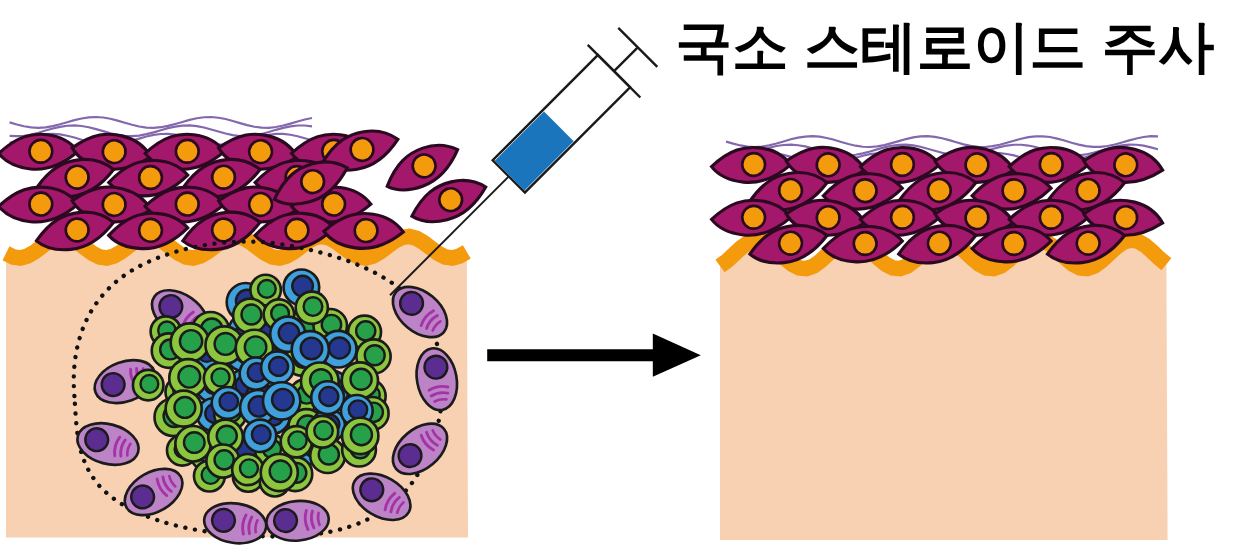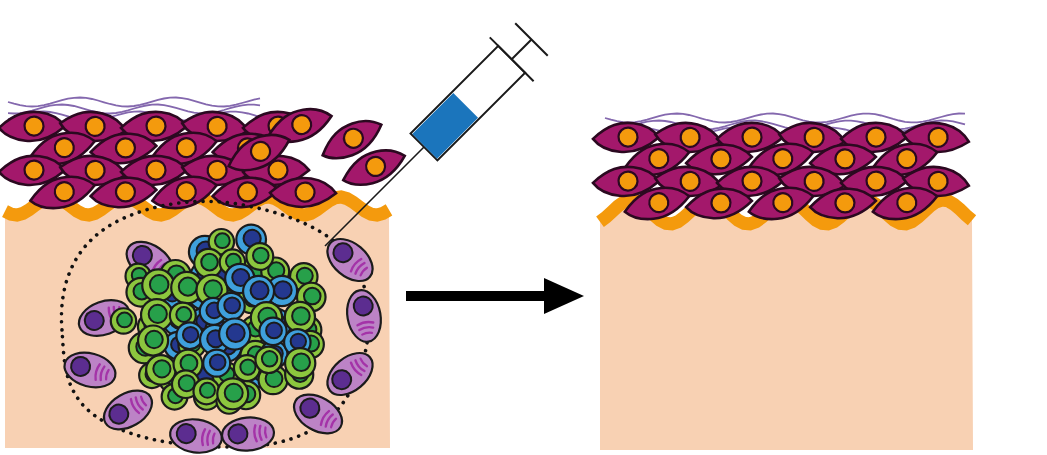--- a/index.html
+++ b/index.html
@@ -17,20 +17,21 @@
     font-weight:700;color:#000;
     text-align:center;white-space:nowrap;
     letter-spacing:0px;
   }
   svg{position:absolute;left:0;top:0;}
 </style>
 </head>
 <body>
 
 <div class="stage">
+  <div class="title">국소 스테로이드 주사</div>
   <svg id="scene" width="1047" height="455" viewBox="0 0 1047 455">
     <g id="left-panel">
         <path d="M 5 211.1 L 11 214.1 L 17 215.0 L 23 213.4 L 29 209.9 L 35 205.3 L 41 200.9 L 47 197.9 L 53 197.0 L 59 198.6 L 65 202.1 L 71 206.7 L 77 211.1 L 83 214.1 L 89 215.0 L 95 213.4 L 101 209.9 L 107 205.3 L 113 200.9 L 119 197.9 L 125 197.0 L 131 198.6 L 137 202.1 L 143 206.7 L 149 211.1 L 155 214.1 L 161 215.0 L 167 213.4 L 173 209.9 L 179 205.3 L 185 200.9 L 191 197.9 L 197 197.0 L 203 198.6 L 209 202.1 L 215 206.7 L 221 211.1 L 227 214.1 L 233 215.0 L 239 213.4 L 245 209.9 L 251 205.3 L 257 200.9 L 263 197.9 L 269 197.0 L 275 198.6 L 281 202.1 L 287 206.7 L 293 211.1 L 299 214.1 L 305 215.0 L 311 213.4 L 317 209.9 L 323 205.3 L 329 200.9 L 335 197.9 L 341 197.0 L 347 198.6 L 353 202.1 L 359 206.7 L 365 211.1 L 371 214.1 L 377 215.0 L 383 213.4 L 389 209.9 L 390 448 L 5 448 Z" fill="#F8D1B3"></path>
         <path d="M 5 211.1 L 11 214.1 L 17 215.0 L 23 213.4 L 29 209.9 L 35 205.3 L 41 200.9 L 47 197.9 L 53 197.0 L 59 198.6 L 65 202.1 L 71 206.7 L 77 211.1 L 83 214.1 L 89 215.0 L 95 213.4 L 101 209.9 L 107 205.3 L 113 200.9 L 119 197.9 L 125 197.0 L 131 198.6 L 137 202.1 L 143 206.7 L 149 211.1 L 155 214.1 L 161 215.0 L 167 213.4 L 173 209.9 L 179 205.3 L 185 200.9 L 191 197.9 L 197 197.0 L 203 198.6 L 209 202.1 L 215 206.7 L 221 211.1 L 227 214.1 L 233 215.0 L 239 213.4 L 245 209.9 L 251 205.3 L 257 200.9 L 263 197.9 L 269 197.0 L 275 198.6 L 281 202.1 L 287 206.7 L 293 211.1 L 299 214.1 L 305 215.0 L 311 213.4 L 317 209.9 L 323 205.3 L 329 200.9 L 335 197.9 L 341 197.0 L 347 198.6 L 353 202.1 L 359 206.7 L 365 211.1 L 371 214.1 L 377 215.0 L 383 213.4 L 389 209.9" fill="none" stroke="#F49A0D" stroke-width="13"></path>
         <path d="M 8 102.0 L 14 103.7 L 20 105.2 L 26 106.2 L 32 106.5 L 38 106.1 L 44 105.1 L 50 103.6 L 56 101.9 L 62 100.1 L 68 98.7 L 74 97.8 L 80 97.5 L 86 97.9 L 92 99.0 L 98 100.5 L 104 102.3 L 110 104.0 L 116 105.4 L 122 106.3 L 128 106.5 L 134 106.0 L 140 104.9 L 146 103.3 L 152 101.6 L 158 99.9 L 164 98.5 L 170 97.7 L 176 97.5 L 182 98.1 L 188 99.2 L 194 100.8 L 200 102.6 L 206 104.3 L 212 105.6 L 218 106.4 L 224 106.5 L 230 105.8 L 236 104.6 L 242 103.0 L 248 101.3 L 254 99.6 L 260 98.3" fill="none" stroke="#8468AE" stroke-width="1.8"></path>
         <path d="M 8 113.2 L 14 113.5 L 20 113.1 L 26 112.1 L 32 110.6 L 38 108.8 L 44 107.1 L 50 105.7 L 56 104.8 L 62 104.5 L 68 105.0 L 74 106.0 L 80 107.6 L 86 109.3 L 92 111.0 L 98 112.4 L 104 113.3 L 110 113.5 L 116 113.0 L 122 111.8 L 128 110.3 L 134 108.5 L 140 106.8 L 146 105.5 L 152 104.7 L 158 104.5 L 164 105.1 L 170 106.3 L 176 107.9 L 182 109.6 L 188 111.3 L 194 112.6 L 200 113.4 L 206 113.4 L 212 112.8 L 218 111.6 L 224 110.0 L 230 108.2 L 236 106.6 L 242 105.3 L 248 104.6 L 254 104.6 L 260 105.3" fill="none" stroke="#8468AE" stroke-width="1.8"></path>
         <path d="M 8 119.0 L 14 117.5 L 20 115.8 L 26 114.0 L 32 112.6 L 38 111.7 L 44 111.5 L 50 112.0 L 56 113.1 L 62 114.6 L 68 116.4 L 74 118.1 L 80 119.5 L 86 120.3 L 92 120.5 L 98 120.0 L 104 118.8 L 110 117.2 L 116 115.5 L 122 113.8 L 128 112.4 L 134 111.7 L 140 111.5 L 146 112.1 L 152 113.3 L 158 114.9 L 164 116.7 L 170 118.3 L 176 119.6 L 182 120.4 L 188 120.4 L 194 119.8 L 200 118.6 L 206 116.9 L 212 115.2 L 218 113.5 L 224 112.3 L 230 111.6 L 236 111.6 L 242 112.3 L 248 113.5 L 254 115.2 L 260 117.0" fill="none" stroke="#8468AE" stroke-width="1.8"></path>
         <g>
           <g transform="translate(32 127) rotate(2)">
             <path d="M -33 2 C -18 -13 -6 -16 7 -15 C 20 -14 28 -8 33 -2 C 20 10 8 15 -6 14 C -19 13 -28 8 -33 2 Z" fill="#A3186B" stroke="#2B0920" stroke-width="2.6"></path>

